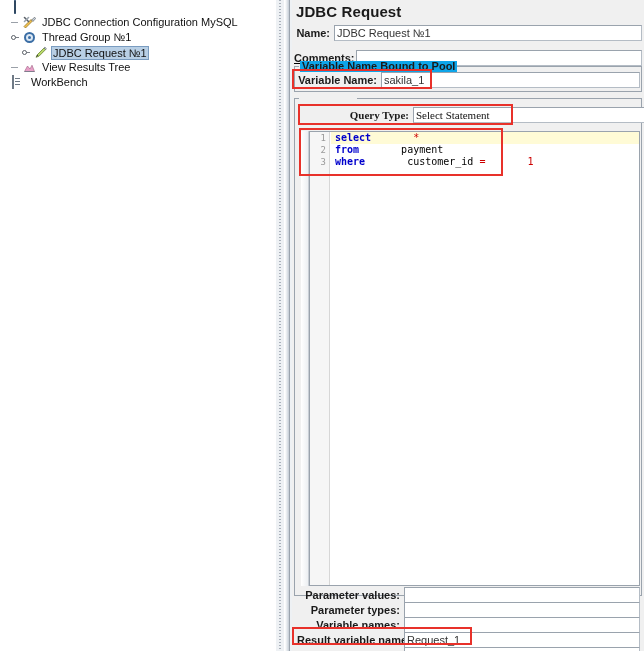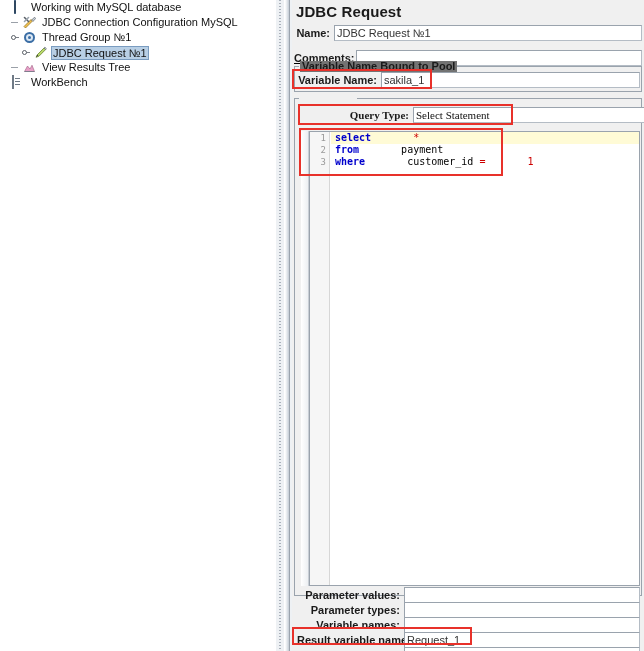--- a/index.html
+++ b/index.html
@@ -228,21 +228,21 @@
   .group > .gtop-right {
     position: absolute;
     top: 0; height: 1px;
     background: #9aa3ad;
   }
   .group-title {
     position: absolute;
     font-size: 11px;
     font-weight: bold;
     color: #1a1a1a;
-    background: #737373;
+    background: #0ea5e9;
     padding: 0 2px;
     line-height: 11px;
     white-space: nowrap;
   }
 
   
   #code-editor {
     position: absolute;
     background: #ffffff;
     border: 1px solid #9aa3ad;
@@ -302,21 +302,20 @@
 <body>
 
 <div id="app">
 
   <div id="tree-panel">
     <div id="tree-rows">
         <div class="tree-row">
           <span class="tree-indent" style="width: 0px;"></span>
           <span class="handle "></span>
           <span class="ticon"><span class="ic-plan"></span></span>
-          <span class="tlabel">Working with MySQL database</span>
         </div>
         <div class="tree-row">
           <span class="tree-indent" style="width: 11px;"></span>
           <span class="handle dash"></span>
           <span class="ticon">
             <svg class="ic-wrench" viewBox="0 0 13 13">
               <path d="M1 10.5 L8 3.5 L9.5 5 L2.5 12 Z" fill="#f2c14e" stroke="#8a6d1f" stroke-width="0.7"></path>
               <path d="M11.5 1.2 L8.6 4.1 L9.9 5.4 L12.8 2.5 Z" fill="#c9d2da" stroke="#5b6168" stroke-width="0.7"></path>
               <path d="M1.5 1.5 L5.5 5.5" stroke="#5b6168" stroke-width="1.6" stroke-linecap="round"></path>
               <path d="M5.5 1.5 L1.5 5.5" stroke="#9aa3ad" stroke-width="1.6" stroke-linecap="round"></path>

